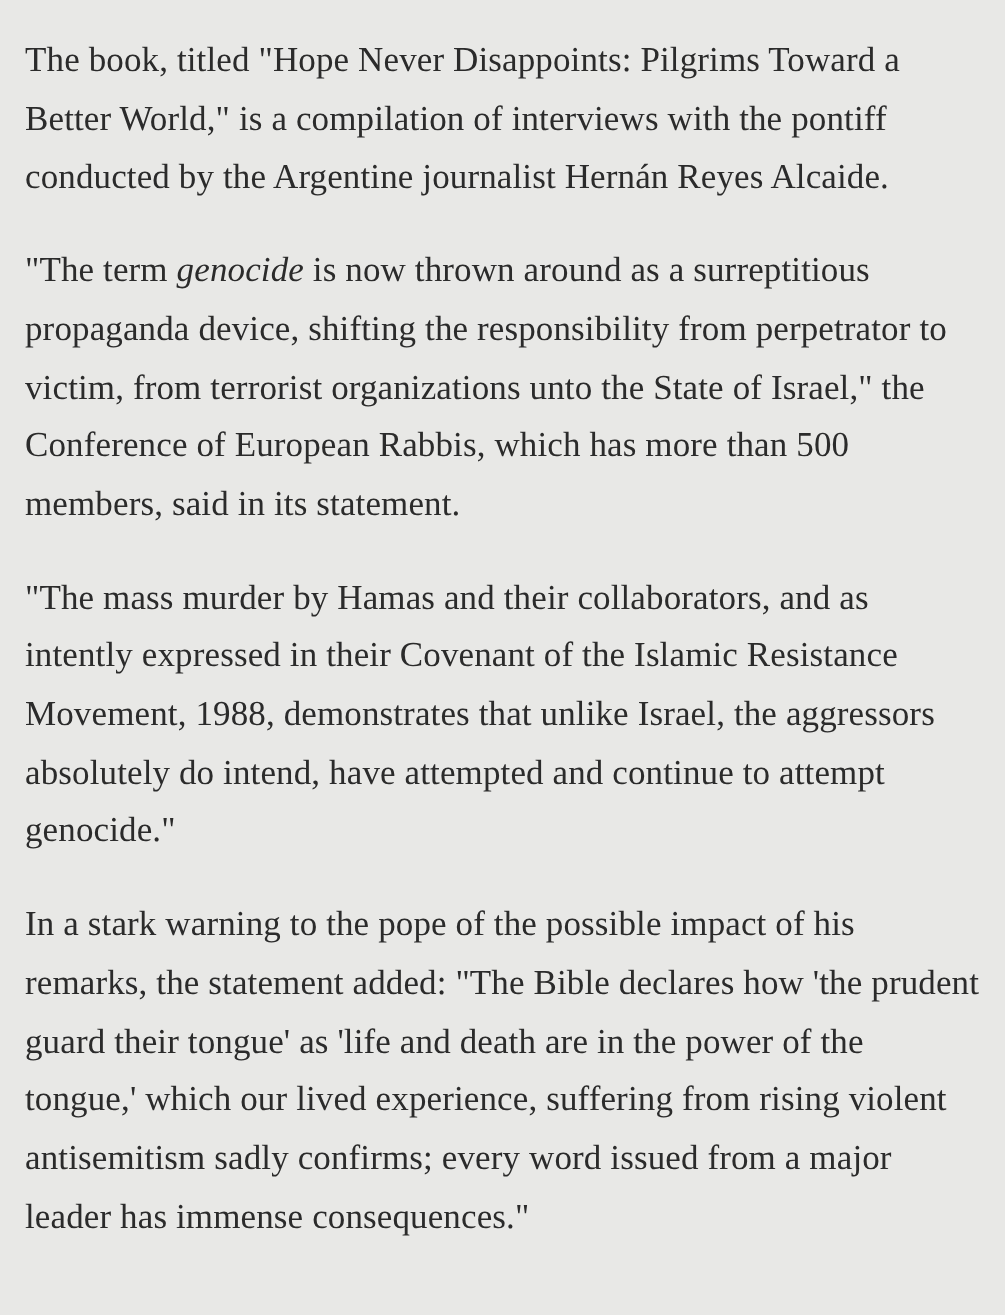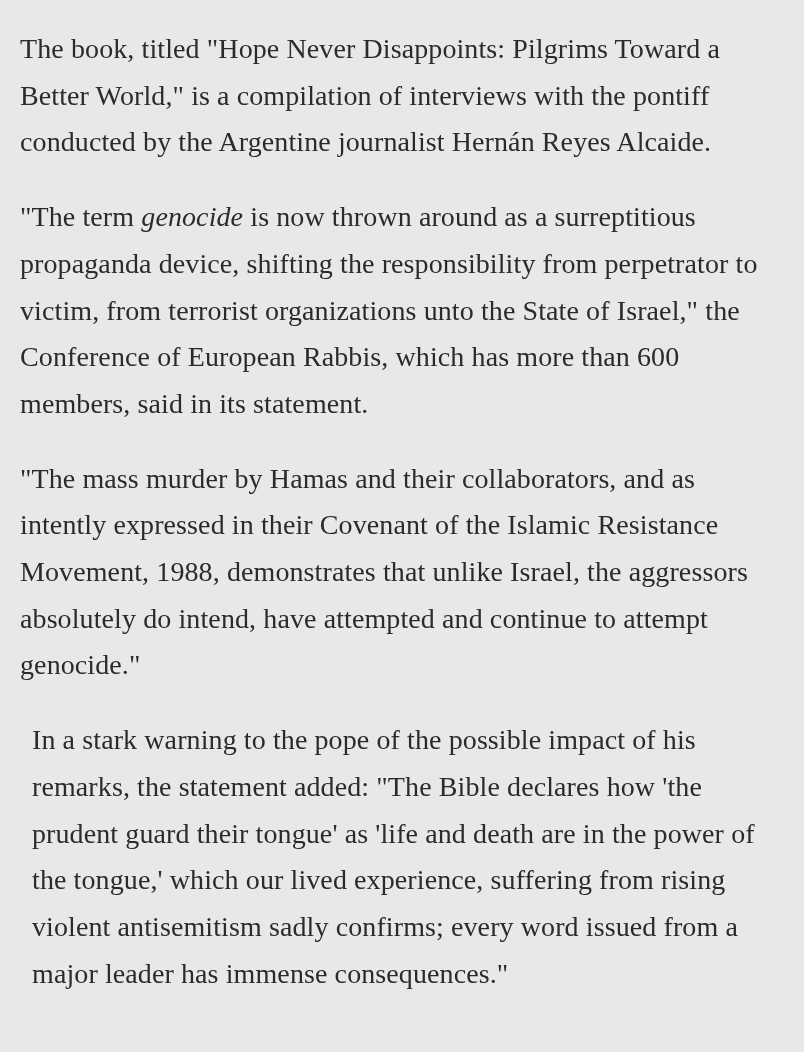--- a/index.html
+++ b/index.html
@@ -24,26 +24,25 @@
     color: #2b2b2b;
     letter-spacing: 0.1px;
   }
   .article-body p {
     margin: 0 0 28px 0;
     padding: 0;
     max-width: 772px;
   }
   .article-body p:last-child {
     margin-bottom: 0;
-    margin-left: 12px;
   }
   .article-body em {
   }
 </style>
 </head>
 <body>
 
 <main class="article-body" id="article-body" style="background: rgb(232, 232, 230); color: rgb(43, 43, 43);">
     <p><span>The book, titled "Hope Never Disappoints: Pilgrims Toward a Better World," is a compilation of interviews with the pontiff conducted by the Argentine journalist Hernán Reyes Alcaide.</span></p>
-    <p><span>"The term </span><em>genocide</em><span> is now thrown around as a surreptitious propaganda device, shifting the responsibility from perpetrator to victim, from terrorist organizations unto the State of Israel," the Conference of European Rabbis, which has more than 600 members, said in its statement.</span></p>
+    <p><span>"The term </span><em>genocide</em><span> is now thrown around as a surreptitious propaganda device, shifting the responsibility from perpetrator to victim, from terrorist organizations unto the State of Israel," the Conference of European Rabbis, which has more than 500 members, said in its statement.</span></p>
     <p><span>"The mass murder by Hamas and their collaborators, and as intently expressed in their Covenant of the Islamic Resistance Movement, 1988, demonstrates that unlike Israel, the aggressors absolutely do intend, have attempted and continue to attempt genocide."</span></p>
     <p><span>In a stark warning to the pope of the possible impact of his remarks, the statement added: "The Bible declares how 'the prudent guard their tongue' as 'life and death are in the power of the tongue,' which our lived experience, suffering from rising violent antisemitism sadly confirms; every word issued from a major leader has immense consequences."</span></p>
   </main>
 
 </body></html>

